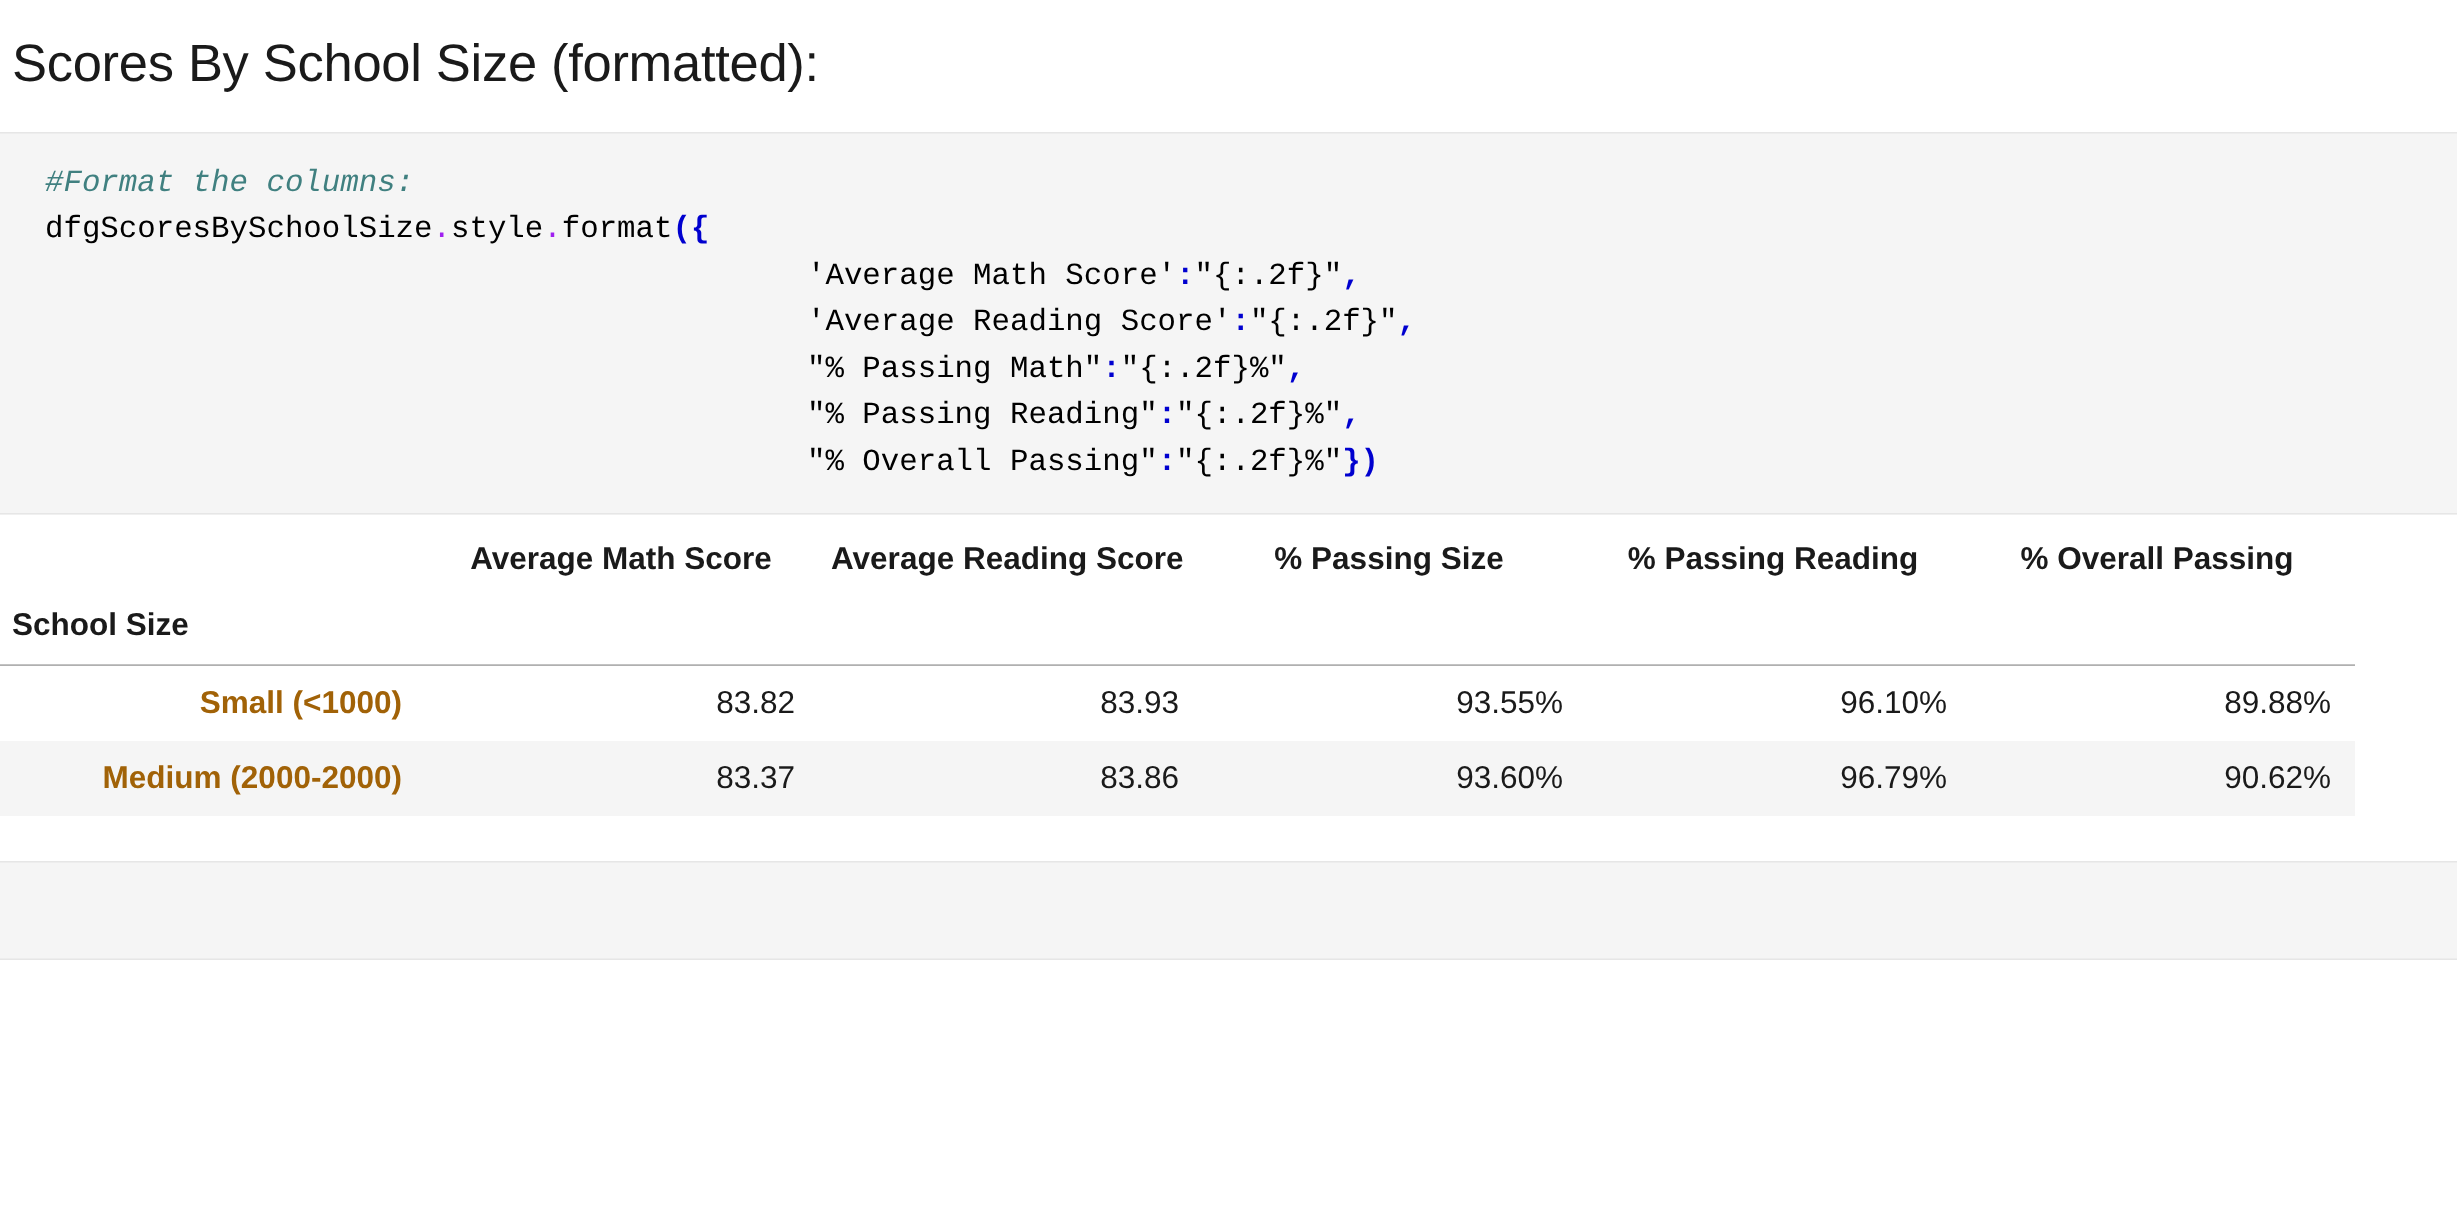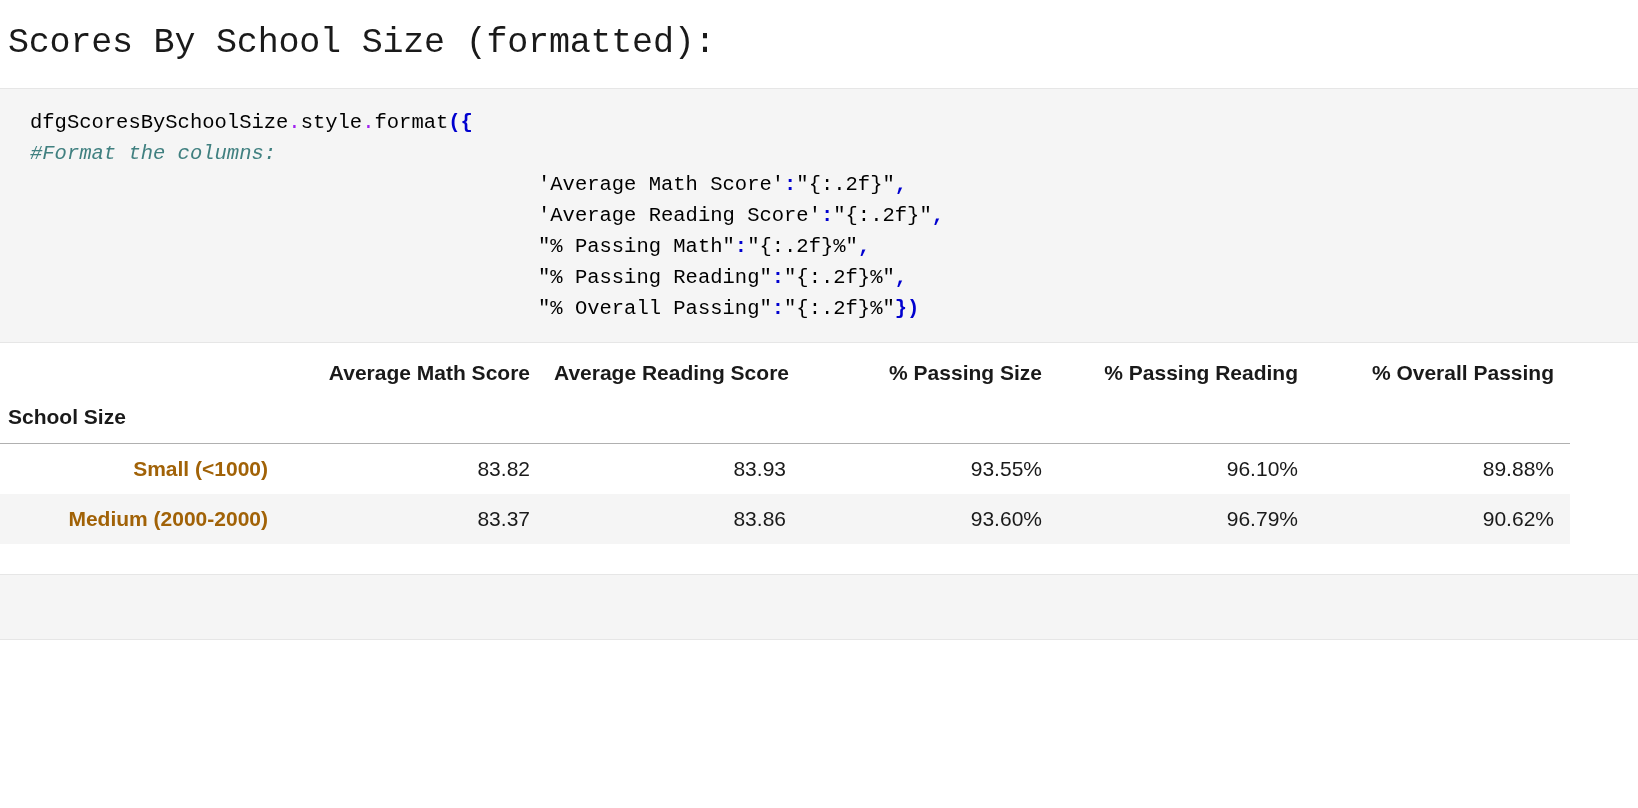--- a/index.html
+++ b/index.html
@@ -18,21 +18,20 @@
 
   
   .page-title {
     font-size: 35px;
     font-weight: 400;
     color: #1a1a1a;
     margin: 0;
     padding: 22px 0 0 8px;
     letter-spacing: -0.2px;
     line-height: 1.2;
-    font-family: Liberation Mono, monospace;
   }
 
   
   .code-cell {
     margin: 24px 0 0 0;
     background: #f5f5f5;
     border-top: 1px solid #e6e6e6;
     border-bottom: 1px solid #e6e6e6;
     padding: 18px 0 18px 30px;
     box-sizing: border-box;
@@ -73,21 +72,21 @@
     font-size: 21px;
     font-weight: bold;
     color: #1a1a1a;
     text-align: right;
     padding: 12px 16px 12px 8px;
     white-space: nowrap;
   }
   .col-index { width: 290px; }
   .col-data  { width: 256px; }
 
-  thead tr.head-row-1 th { padding-top: 18px; padding-bottom: 10px; }
+  thead tr.head-row-1 th { padding-top: 18px; padding-bottom: 10px; text-align: center; }
   thead tr.head-row-2 th {
     padding-top: 10px;
     padding-bottom: 14px;
     border-bottom: 1px solid #b0b0b0;
   }
   thead tr.head-row-2 th.index-name {
     text-align: left;
     padding-right: 22px;
   }
 
@@ -121,23 +120,23 @@
     height: 64px;
   }
 </style>
 </head>
 <body>
 
 <h1 class="page-title">Scores By School Size (formatted):</h1>
 
 <div class="code-cell">
 
+  <div class="code-line"><span class="tok-comment">#Format the columns:</span></div>
+
   <div class="code-line"><span class="tok-name">dfgScoresBySchoolSize</span><span class="tok-dot">.</span><span class="tok-name">style</span><span class="tok-dot">.</span><span class="tok-name">format</span><span class="tok-punct">({</span></div>
-
-  <div class="code-line"><span class="tok-comment">#Format the columns:</span></div>
 
   <div class="code-line"><span class="indent-pad"></span><span class="tok-str">'Average Math Score'</span><span class="tok-punct">:</span><span class="tok-str">"{:.2f}"</span><span class="tok-punct">,</span></div>
 
   <div class="code-line"><span class="indent-pad"></span><span class="tok-str">'Average Reading Score'</span><span class="tok-punct">:</span><span class="tok-str">"{:.2f}"</span><span class="tok-punct">,</span></div>
 
   <div class="code-line"><span class="indent-pad"></span><span class="tok-str">"% Passing Math"</span><span class="tok-punct">:</span><span class="tok-str">"{:.2f}%"</span><span class="tok-punct">,</span></div>
 
   <div class="code-line"><span class="indent-pad"></span><span class="tok-str">"% Passing Reading"</span><span class="tok-punct">:</span><span class="tok-str">"{:.2f}%"</span><span class="tok-punct">,</span></div>
 
   <div class="code-line"><span class="indent-pad"></span><span class="tok-str">"% Overall Passing"</span><span class="tok-punct">:</span><span class="tok-str">"{:.2f}%"</span><span class="tok-punct">})</span></div>

